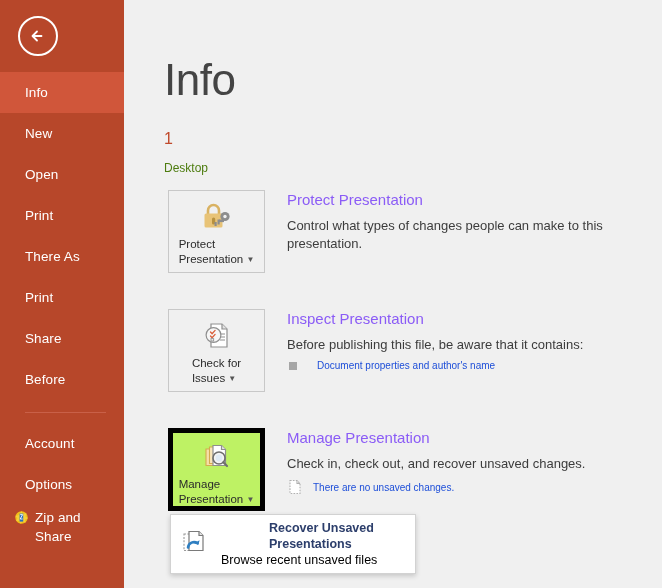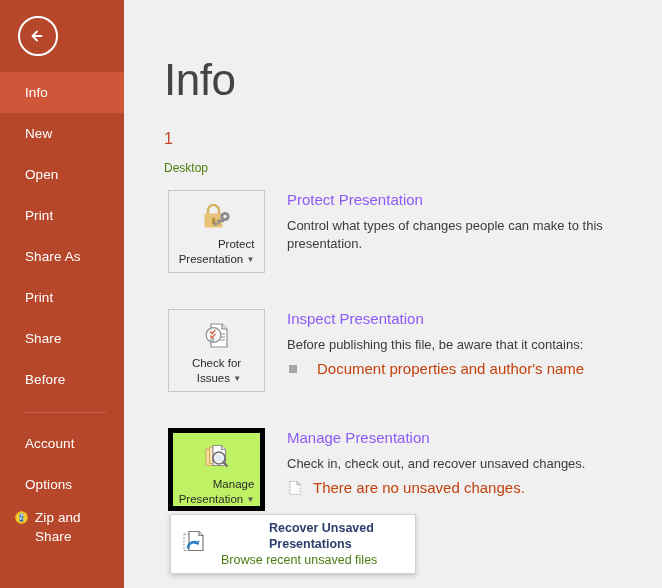--- a/index.html
+++ b/index.html
@@ -157,21 +157,21 @@
   .tile-icon {
     height: 34px;
     display: flex;
     align-items: center;
     justify-content: center;
   }
   .tile-label {
     margin-top: 4px;
     font-size: 11.5px;
     color: #2b2b2b;
-    text-align: right;
+    text-align: left;
     line-height: 15px;
   }
   .caret {
     font-size: 8px;
     color: #555;
     vertical-align: middle;
   }
 
   .sec-text {
     margin-left: 22px;
@@ -186,22 +186,22 @@
   }
   .sec-desc {
     font-size: 13px;
     color: #3c3c3c;
     line-height: 18px;
   }
   .bullet-row {
     display: flex;
     align-items: center;
     margin-top: 6px;
-    font-size: 15px;
-    color: #c2410c;
+    font-size: 10px;
+    color: #1d4ed8;
     text-align: right;
   }
   .sq-bullet {
     width: 8px;
     height: 8px;
     background: #a6a6a6;
     flex: 0 0 8px;
     margin-right: 20px;
     margin-left: 2px;
   }
@@ -235,21 +235,21 @@
     margin-right: 10px;
   }
   .dd-title {
     font-size: 12.5px;
     font-weight: bold;
     color: #2c3e6b;
     line-height: 16px;
   }
   .dd-sub {
     font-size: 12.5px;
-    color: #4d7c0f;
+    color: #000000;
     line-height: 17px;
   }
 </style>
 </head>
 <body>
 
 <div id="app">
 
   <div class="sidebar">
 
@@ -267,21 +267,21 @@
     <div class="nav-item">
       <span>New</span>
     </div>
     <div class="nav-item">
       <span>Open</span>
     </div>
     <div class="nav-item">
       <span>Print</span>
     </div>
     <div class="nav-item">
-      <span>Share As</span>
+      <span>There As</span>
     </div>
     <div class="nav-item">
       <span>Print</span>
     </div>
     <div class="nav-item">
       <span>Share</span>
     </div>
     <div class="nav-item">
       <span>Before</span>
     </div>

